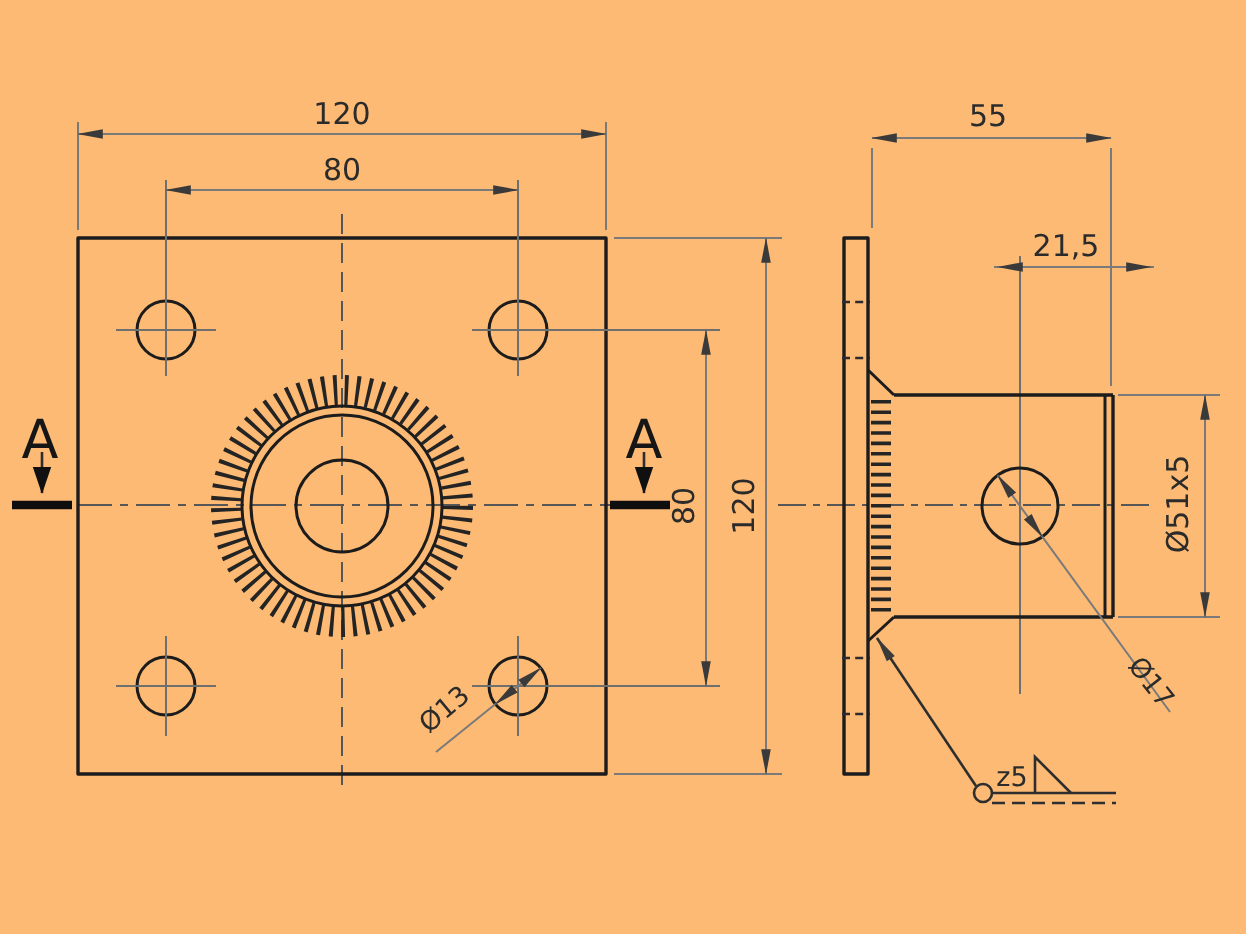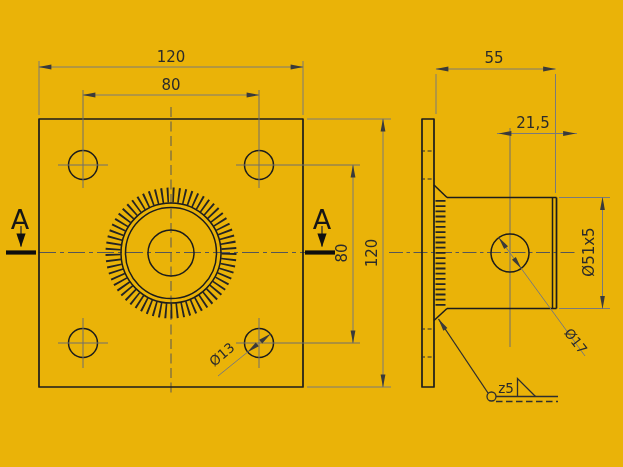--- a/index.html
+++ b/index.html
@@ -1,16 +1,16 @@
 <!DOCTYPE html>
 <html><head>
 <meta charset="utf-8">
 <style>
   html,body{margin:0;padding:0;background:#ffffff;}
-  .stage{width:623px;height:467px;position:relative;background:#eab308;overflow:hidden;}
+  .stage{width:623px;height:467px;position:relative;background:#fdba74;overflow:hidden;}
   svg{display:block;}
   .obj{stroke:#1c1c1c;stroke-width:1.7;fill:none;stroke-linejoin:round;}
   .obj2{stroke:#1c1c1c;stroke-width:1.5;fill:none;}
   .thin{stroke:#6f6f6f;stroke-width:1;fill:none;}
   .dimline{stroke:#7a7a7a;stroke-width:1;fill:none;}
   .cl{stroke:#565656;stroke-width:1;fill:none;}
   .hid{stroke:#2c2c2c;stroke-width:1.2;fill:none;stroke-dasharray:4 2.6;}
   .weldtick{stroke:#242424;fill:none;}
   .thick{stroke:#0e0e0e;stroke-width:4.2;fill:none;}
   .sym{stroke:#2e2e2e;stroke-width:1.3;fill:none;}

